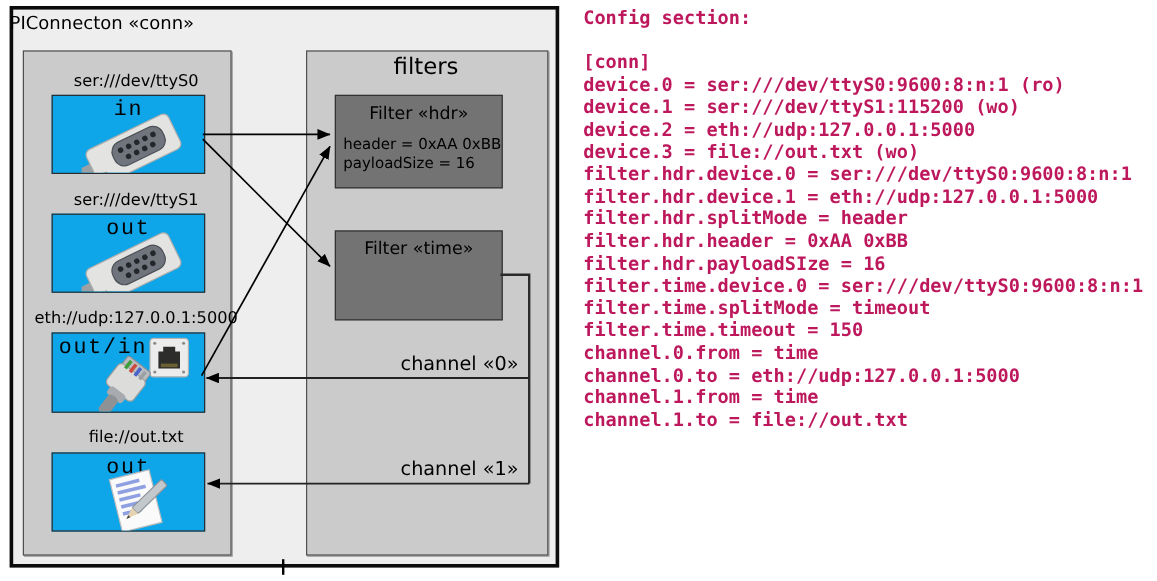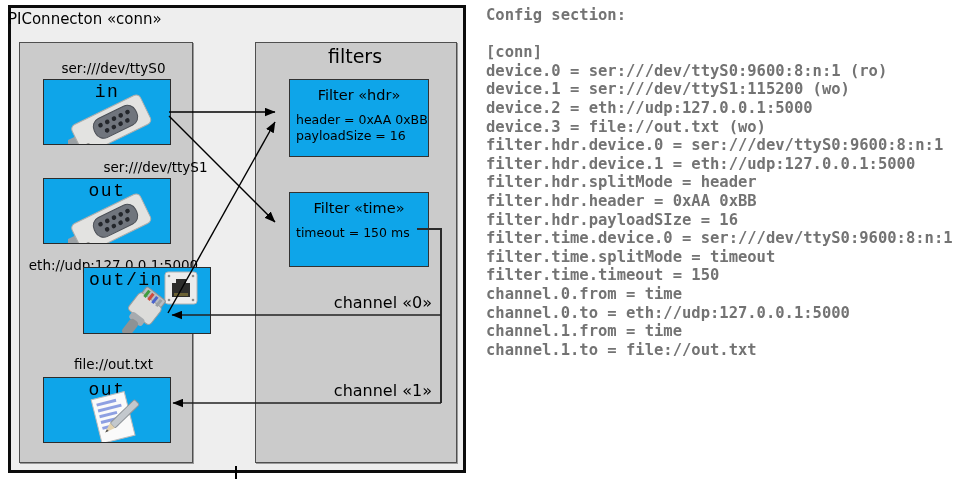--- a/index.html
+++ b/index.html
@@ -17,38 +17,38 @@
   .filters-title{position:absolute;left:255px;top:45px;width:200px;text-align:center;font-size:19px;}
 
   .dev-label{position:absolute;left:19px;width:189px;text-align:center;font-size:13.5px;}
   .dev-box{position:absolute;left:43px;width:126px;height:64px;background:#0ea5e9;
            border:1.5px solid #2c2c2c;overflow:hidden;font-family:Liberation Mono, monospace;}
   .role{position:absolute;top:2px;left:0;width:100%;text-align:center;
         font-size:18px;letter-spacing:1.5px;}
   .role.tl{width:auto;left:5px;text-align:left;}
   .icon-abs{position:absolute;}
 
-  .filter-box{position:absolute;left:279px;width:138px;background:#0ea5e9;
-              border:1.3px solid #333;margin-left:10px;}
+  .filter-box{position:absolute;left:279px;width:138px;background:#737373;
+              border:1.3px solid #333;}
   .filter-title{text-align:center;font-size:14.5px;padding-top:7px;}
   .filter-params{font-size:12.5px;line-height:16px;padding:9px 0 6px 6px;white-space:pre;}
   .fb-hdr{top:79px;height:76px;}
   .fb-time{top:192px;height:73px;}
 
   .chan-label{position:absolute;width:110px;text-align:right;font-size:16px;}
   .chan0{left:322px;top:293px;}
   .chan1{left:322px;top:381px;}
 
   svg.arrows{position:absolute;left:0;top:0;width:470px;height:484px;pointer-events:none;}
   .bottom-notch{position:absolute;left:235px;top:466px;width:2px;height:13px;background:#000;}
 
   
   .config{position:absolute;left:486px;top:6px;width:476px;
           font-family:"DejaVu Sans Mono","Liberation Mono",monospace;
-          font-size:15.5px;font-weight:bold;line-height:18.6px;color:#737373;}
+          font-size:15.5px;font-weight:bold;line-height:18.6px;color:#be185d;}
   .config-heading{white-space:pre;}
   .config-lines{white-space:pre;margin-top:18.6px;}
 </style>
 </head>
 <body>
 
 <div class="stage">
 
   <div>
     <div class="outer-box"></div>
@@ -73,21 +73,21 @@
             <circle cx="54.5" cy="27" r="2.3" fill="#23262b"></circle>
           <circle cx="62" cy="27" r="2.3" fill="#23262b"></circle>
           <circle cx="35.7" cy="34.5" r="2.3" fill="#23262b"></circle>
             <circle cx="43.2" cy="34.5" r="2.3" fill="#23262b"></circle>
           <circle cx="50.7" cy="34.5" r="2.3" fill="#23262b"></circle>
             <circle cx="58.2" cy="34.5" r="2.3" fill="#23262b"></circle>
         </g>
       </svg>
     </div>
 
-    <div class="dev-label" style="top:159px;padding-left:42px;">ser:///dev/ttyS1</div>
+    <div class="dev-label" style="top:159px;">ser:///dev/ttyS1</div>
     <div class="dev-box" style="top:178px;">
       <span class="role">out</span>
       <svg class="icon-abs" style="left:24px;top:10px;" width="100" height="54" viewBox="0 0 100 54">
         <g transform="rotate(-26 50 30)">
           <rect x="-16" y="26" width="30" height="11" rx="5" fill="#9aa0a4"></rect>
           <rect x="4" y="15" width="76" height="32" rx="5" fill="#e3e3e1" stroke="#aeaeac"></rect>
           <circle cx="12" cy="40" r="2.4" fill="#7c7c7a"></circle>
           <rect x="24" y="20" width="46" height="21" rx="9" fill="#70757d" stroke="#4c5057"></rect>
           <circle cx="32" cy="27" r="2.3" fill="#23262b"></circle>
             <circle cx="39.5" cy="27" r="2.3" fill="#23262b"></circle>
@@ -96,21 +96,21 @@
           <circle cx="62" cy="27" r="2.3" fill="#23262b"></circle>
           <circle cx="35.7" cy="34.5" r="2.3" fill="#23262b"></circle>
             <circle cx="43.2" cy="34.5" r="2.3" fill="#23262b"></circle>
           <circle cx="50.7" cy="34.5" r="2.3" fill="#23262b"></circle>
             <circle cx="58.2" cy="34.5" r="2.3" fill="#23262b"></circle>
         </g>
       </svg>
     </div>
 
     <div class="dev-label" style="top:257px;">eth://udp:127.0.0.1:5000</div>
-    <div class="dev-box" style="top:267px;height:65px;margin-left:40px;">
+    <div class="dev-box" style="top:277px;height:65px;">
       <span class="role tl">out/in</span>
       <svg class="icon-abs" style="left:80px;top:3px;" width="34" height="34" viewBox="0 0 34 34">
         <rect x="1" y="1" width="32" height="32" rx="3" fill="#ececec" stroke="#b4b4b4"></rect>
         <circle cx="5" cy="5" r="1.3" fill="#8a8a8a"></circle>
           <circle cx="29" cy="5" r="1.3" fill="#8a8a8a"></circle>
         <circle cx="5" cy="29" r="1.3" fill="#8a8a8a"></circle>
           <circle cx="29" cy="29" r="1.3" fill="#8a8a8a"></circle>
         <path d="M8 26 V12 h4 v-4 h10 v4 h4 v14 z" fill="#2d2d2b"></path>
         <rect x="10" y="22" width="14" height="3" fill="#6b6133"></rect>
       </svg>
@@ -148,21 +148,20 @@
       </svg>
     </div>
 
     <div class="filter-box fb-hdr">
       <div class="filter-title">Filter «hdr»</div>
       <div class="filter-params">header = 0xAA 0xBB
 payloadSize = 16</div>
     </div>
     <div class="filter-box fb-time">
       <div class="filter-title">Filter «time»</div>
-      <div class="filter-params">timeout = 150 ms</div>
     </div>
 
     <div class="chan-label chan0">channel «0»</div>
     <div class="chan-label chan1">channel «1»</div>
 
     <svg class="arrows" viewBox="0 0 470 484">
       <defs>
         <marker id="ah" viewBox="0 0 10 8" refX="9.5" refY="4" markerUnits="userSpaceOnUse" markerWidth="11" markerHeight="9" orient="auto">
           <polygon points="0,0 10,4 0,8" fill="#000"></polygon>
         </marker>

